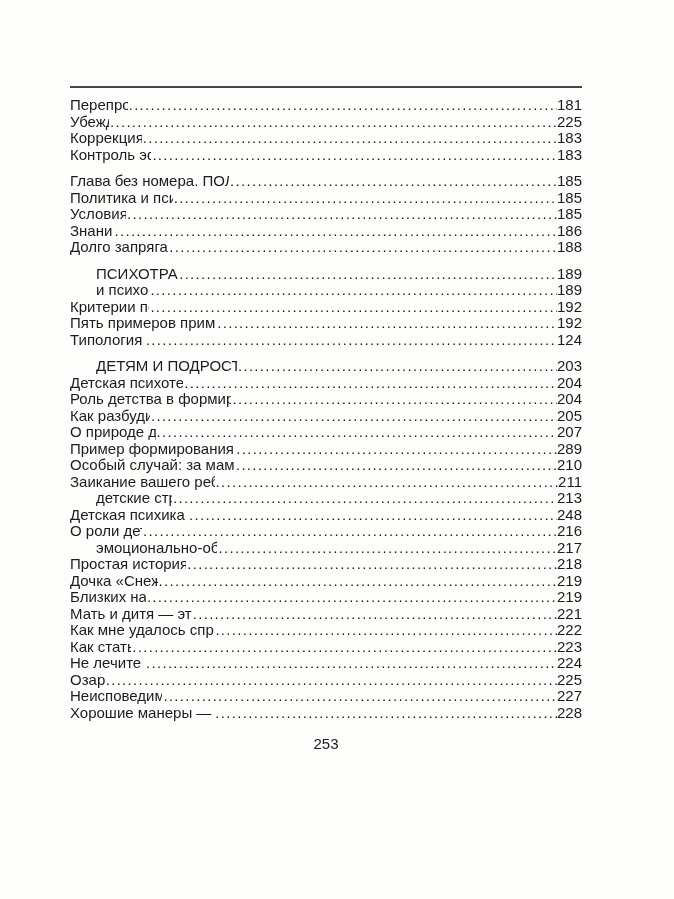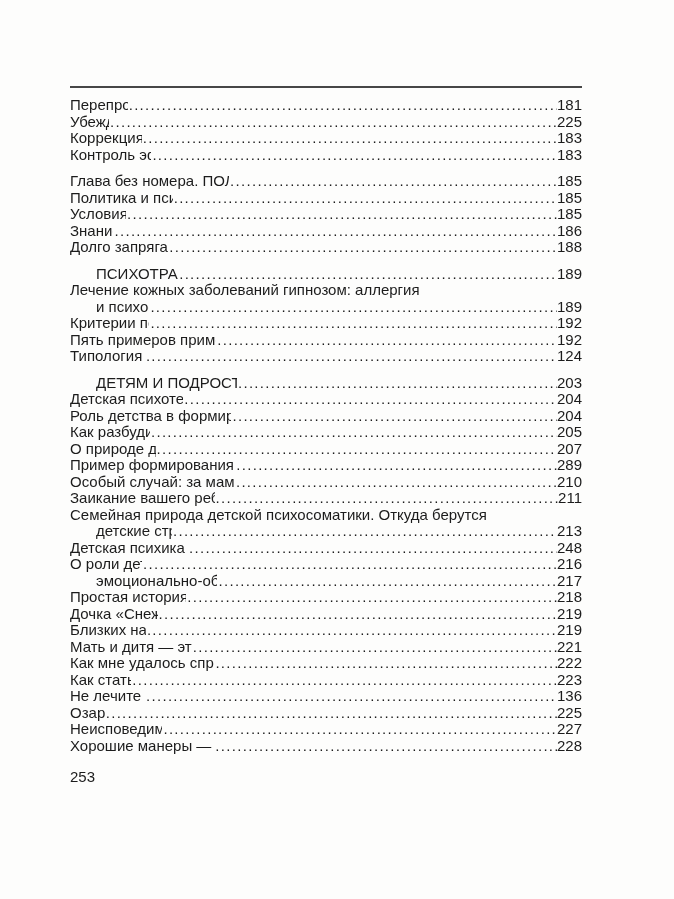--- a/index.html
+++ b/index.html
@@ -50,21 +50,21 @@
   .toc-dots::after {
     content: "...................................................................................................................................................................";
     letter-spacing: 1.3px;
   }
   .toc-page {
     flex: 0 0 auto;
     text-align: right;
   }
   .page-footer {
     margin-top: 14px;
-    text-align: left;
+    text-align: center;
     font-size: 15px;
     line-height: 18px;
   }
 </style>
 </head>
 <body>
 
 <div class="page">
   <div class="top-rule"></div>
   <div class="toc">
@@ -116,23 +116,20 @@
           <span class="toc-dots"></span>
           <span class="toc-page">188</span>
         </div>
       </div>
       <div class="toc-section">
         <div class="toc-row indent">
           <span class="toc-text">ПСИХОТРАВМ В ГИПНОЗЕ</span>
           <span class="toc-dots"></span>
           <span class="toc-page">189</span>
         </div>
-        <div class="toc-row">
-          <span class="toc-text">Лечение кожных заболеваний гипнозом: аллергия</span>
-        </div>
         <div class="toc-row indent">
           <span class="toc-text">и психосоматика</span>
           <span class="toc-dots"></span>
           <span class="toc-page">189</span>
         </div>
         <div class="toc-row">
           <span class="toc-text">Критерии психосоматики</span>
           <span class="toc-dots"></span>
           <span class="toc-page">192</span>
         </div>
@@ -181,23 +178,20 @@
         <div class="toc-row">
           <span class="toc-text">Особый случай: за мамины страхи дочь расплатилась аллергией</span>
           <span class="toc-dots"></span>
           <span class="toc-page">210</span>
         </div>
         <div class="toc-row">
           <span class="toc-text">Заикание вашего ребенка — повод подойти к зеркалу</span>
           <span class="toc-dots"></span>
           <span class="toc-page">211</span>
         </div>
-        <div class="toc-row">
-          <span class="toc-text">Семейная природа детской психосоматики. Откуда берутся</span>
-        </div>
         <div class="toc-row indent">
           <span class="toc-text">детские страхи и фобии?</span>
           <span class="toc-dots"></span>
           <span class="toc-page">213</span>
         </div>
         <div class="toc-row">
           <span class="toc-text">Детская психика и обрядовое мышление</span>
           <span class="toc-dots"></span>
           <span class="toc-page">248</span>
         </div>
@@ -237,21 +231,21 @@
           <span class="toc-page">222</span>
         </div>
         <div class="toc-row">
           <span class="toc-text">Как стать прежней</span>
           <span class="toc-dots"></span>
           <span class="toc-page">223</span>
         </div>
         <div class="toc-row">
           <span class="toc-text">Не лечите детей ночью</span>
           <span class="toc-dots"></span>
-          <span class="toc-page">136</span>
+          <span class="toc-page">224</span>
         </div>
         <div class="toc-row">
           <span class="toc-text">Озарение</span>
           <span class="toc-dots"></span>
           <span class="toc-page">225</span>
         </div>
         <div class="toc-row">
           <span class="toc-text">Неисповедимы пути Господни</span>
           <span class="toc-dots"></span>
           <span class="toc-page">227</span>

